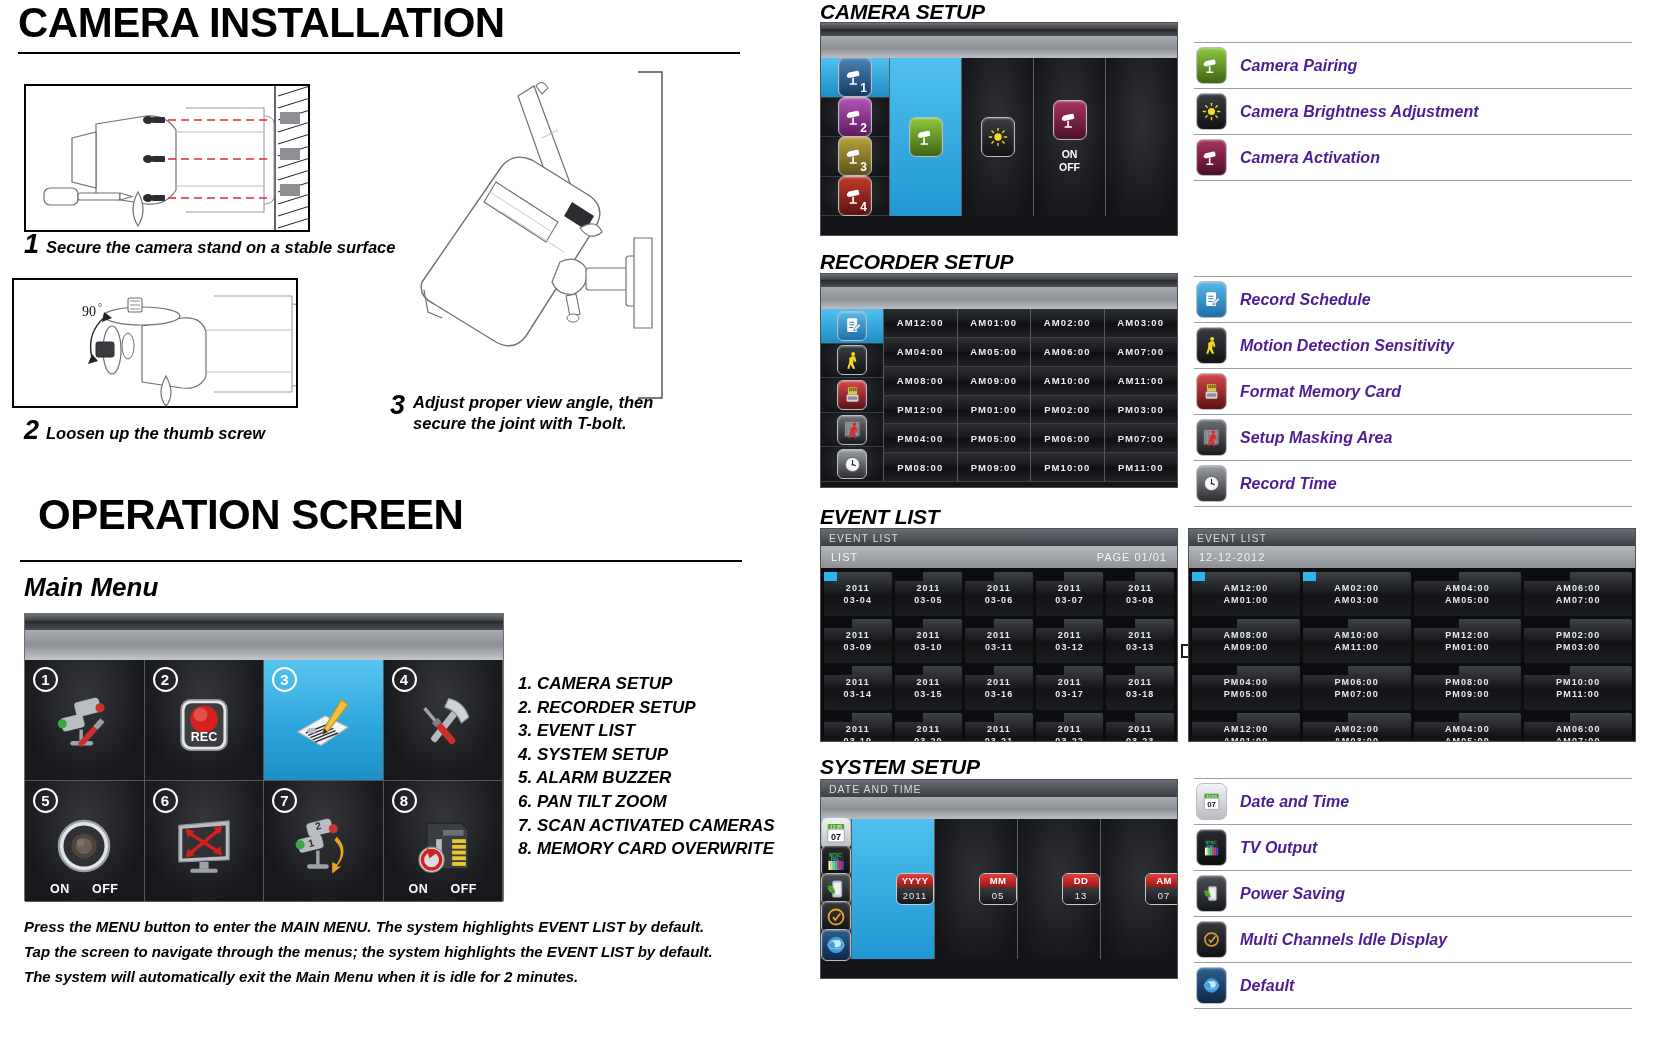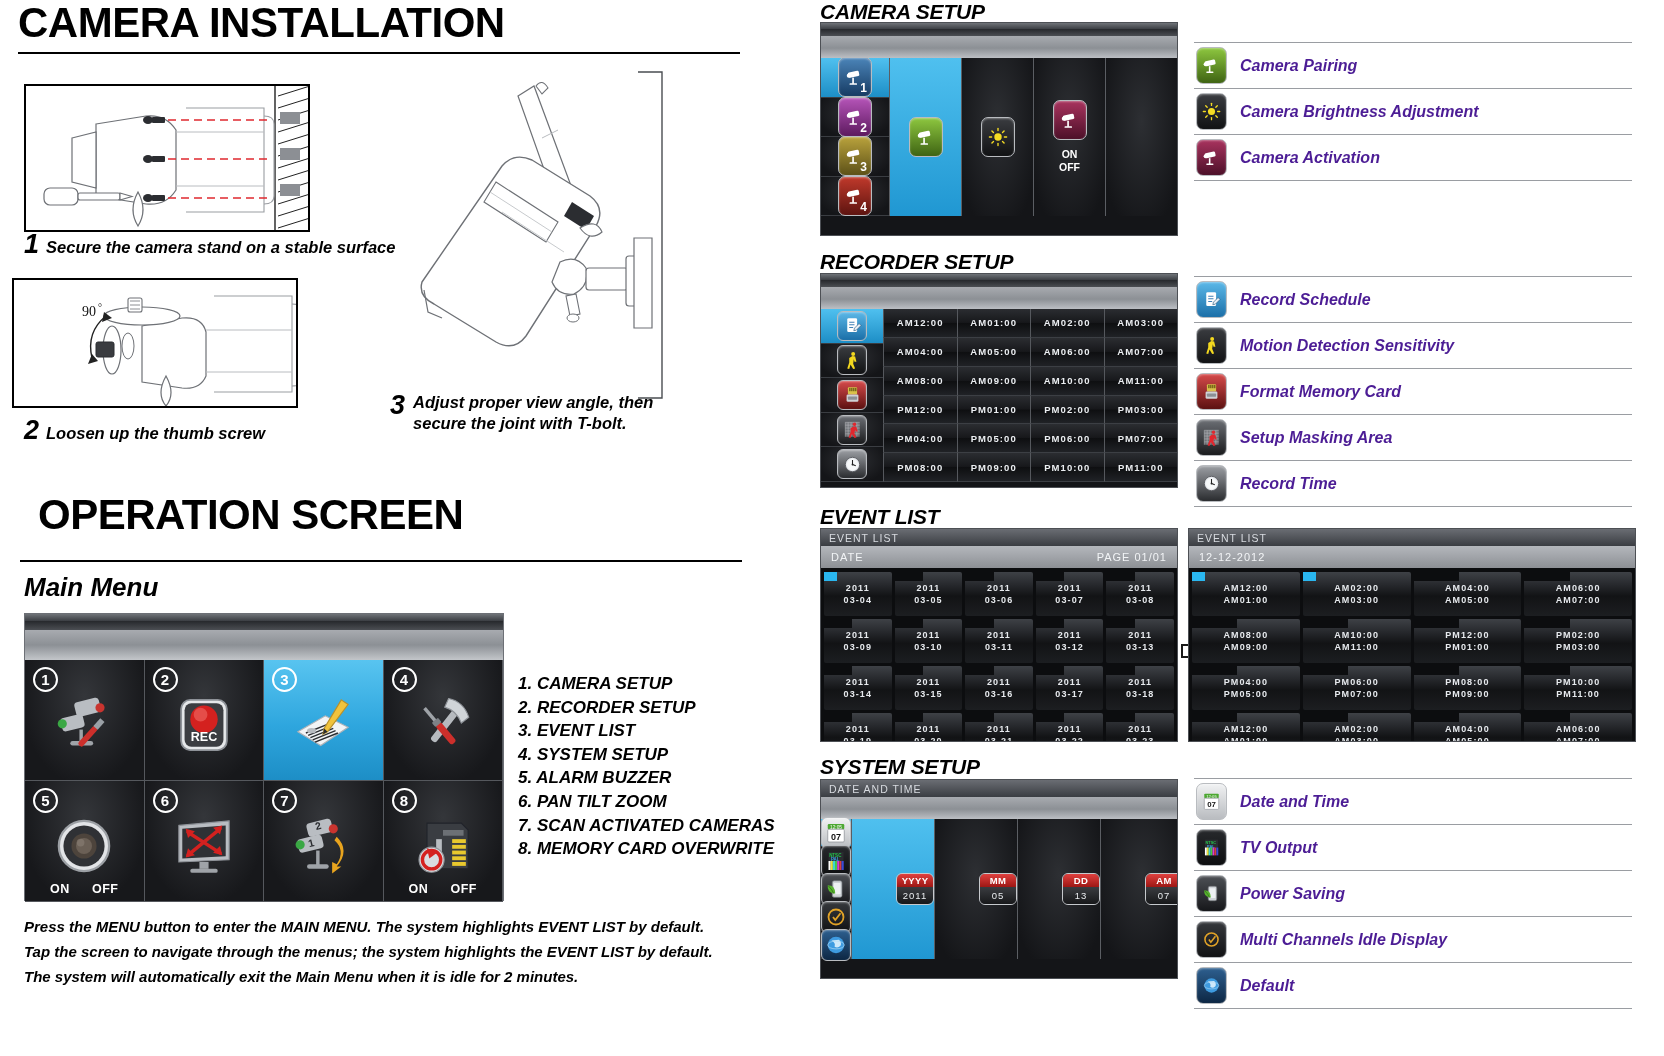--- a/index.html
+++ b/index.html
@@ -891,21 +891,21 @@
             </svg>
           </div>
           <div class="legend-label">Record Time</div>
         </div>
       </div>
 
     <div class="sec-title" style="position:absolute;left:4px;top:505px;">EVENT LIST</div>
     <div class="panel" style="position:absolute;left:4px;top:528px;width:358px;height:214px;">
       <div class="ev-title-bar">EVENT  LIST</div>
       <div class="ev-sub-bar">
-        <span>DATE</span>
+        <span>LIST</span>
         <span>PAGE   01/01</span>
       </div>
       <div class="ev-grid" id="ev-a" style="grid-template-columns:repeat(5,1fr);">
           <div class="ev-cell sel">
             <div class="tab"></div>
             <div>2011</div>
             <div>03-04</div>
           </div>
           <div class="ev-cell">
             <div class="tab"></div>

